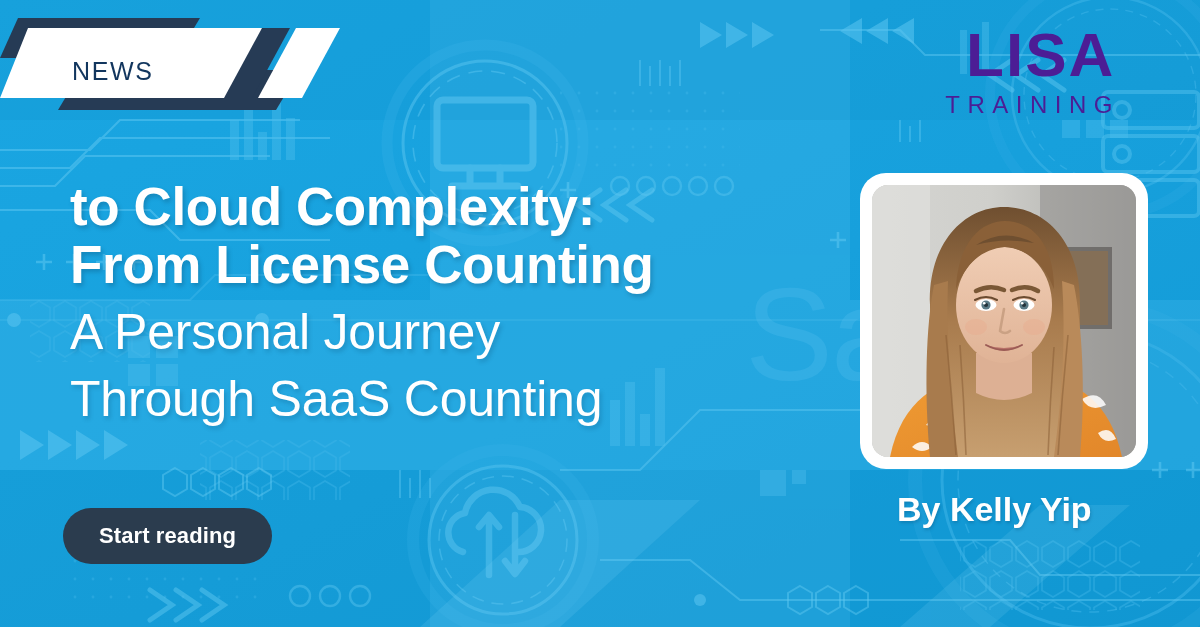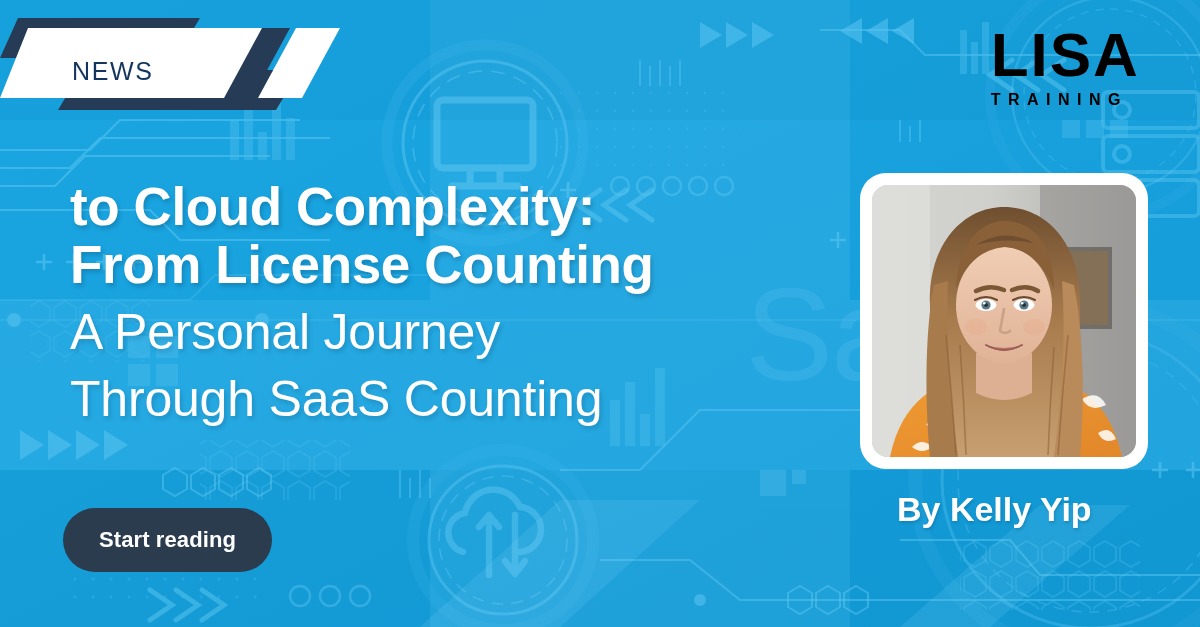--- a/index.html
+++ b/index.html
@@ -43,36 +43,36 @@
     font-size: 25px;
     font-weight: normal;
     letter-spacing: 1.6px;
     color: #12365e;
     line-height: 1;
   }
 
   
   #logo {
     position: absolute;
-    right: 56px;
+    right: 64px;
     top: 26px;
-    text-align: left;
-    color: #000000;
+    text-align: center;
+    color: #4c1d95;
   }
   #logo-word {
     font-size: 62px;
     font-weight: bold;
     letter-spacing: 2px;
     line-height: 0.95;
     display: block;
   }
   #logo-sub {
     display: block;
-    font-size: 16px;
-    font-weight: bold;
+    font-size: 24px;
+    font-weight: normal;
     letter-spacing: 7.5px;
     margin-top: 6px;
     margin-right: 16px;
   }
 
   
   #headline-block {
     position: absolute;
     left: 70px;
     top: 178px;
@@ -95,21 +95,21 @@
     letter-spacing: -0.2px;
     text-shadow: 2px 3px 4px rgba(10,60,95,0.22);
     margin: 10px 0 0 0;
   }
 
   
   #cta-button {
     position: absolute;
     left: 63px;
     top: 508px;
-    height: 64px;
+    height: 56px;
     padding: 0 36px;
     display: flex;
     align-items: center;
     justify-content: center;
     background: #2b3c4e;
     border-radius: 34px;
     color: #ffffff;
     font-size: 22px;
     font-weight: bold;
     letter-spacing: 0.1px;

